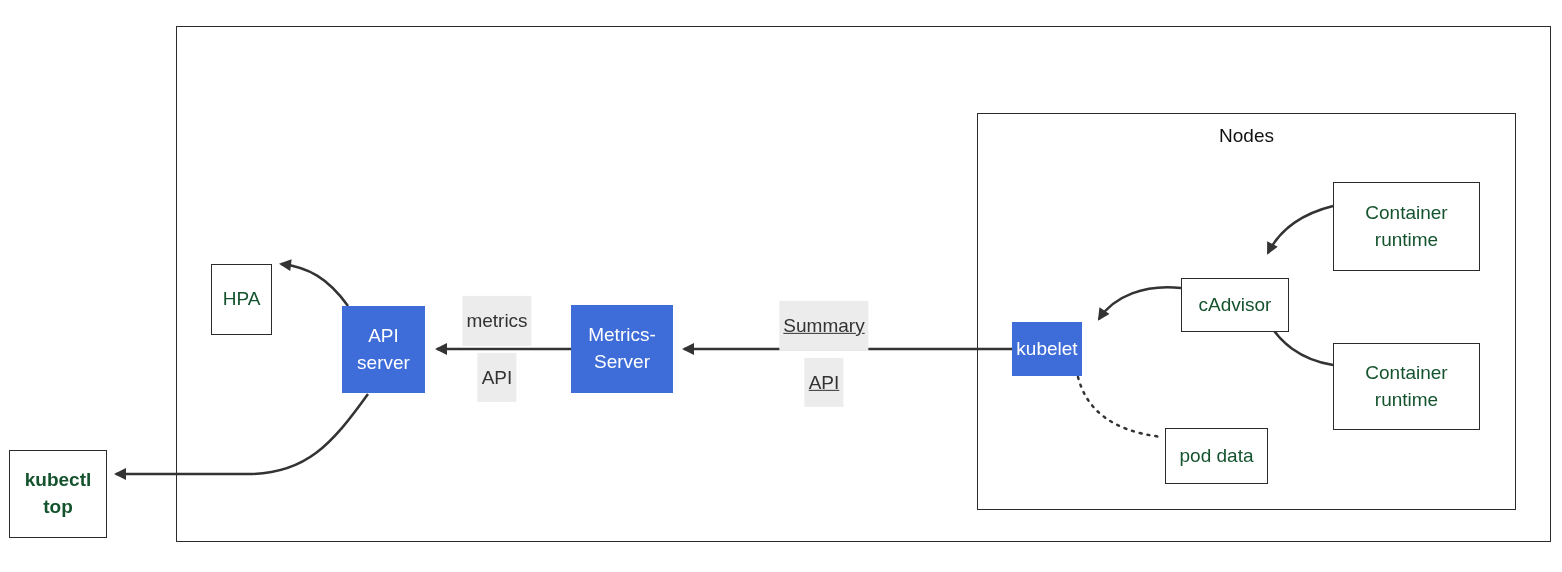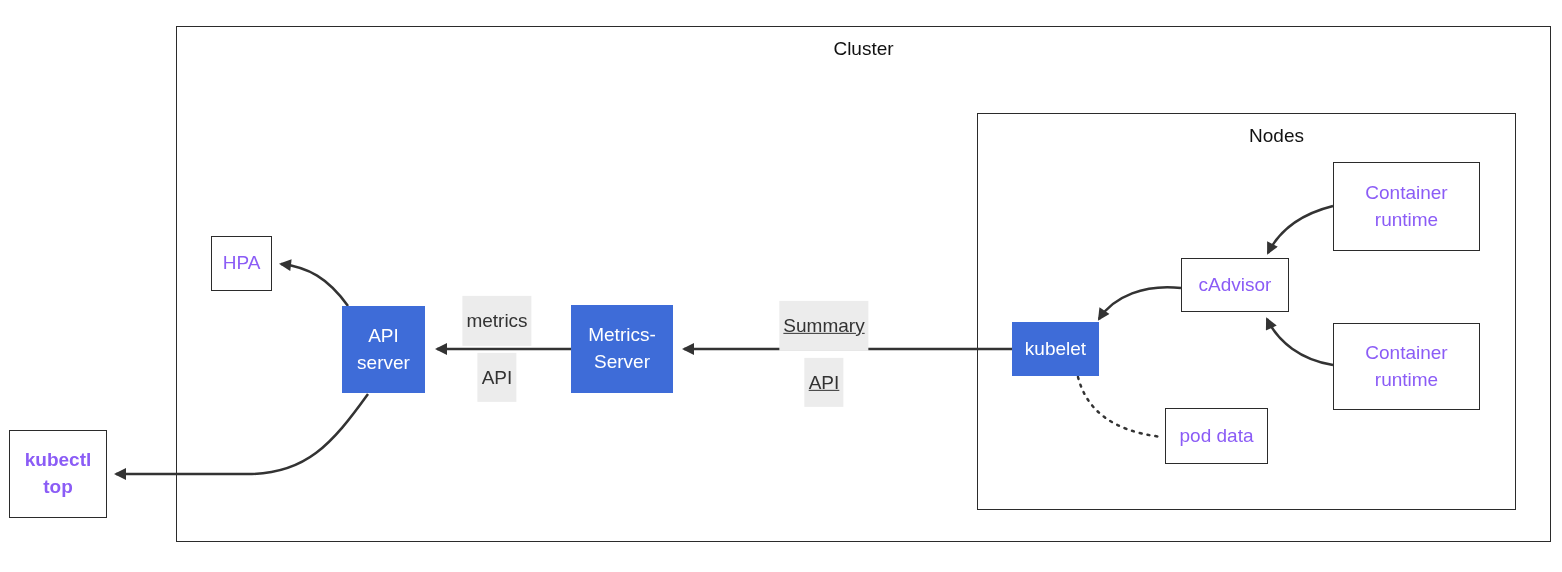--- a/index.html
+++ b/index.html
@@ -43,21 +43,22 @@
     align-items: center;
     justify-content: center;
     text-align: center;
     font-size: 19px;
     line-height: 1.42;
     white-space: pre-line;
   }
   .node.plain {
     background: #ffffff;
     border: 1.5px solid #2b2b2b;
-    color: #8b5cf6;
+    color: #14532d;
+    margin-top: 20px;
   }
   .node.accent {
     background: #3e6cd8;
     border: none;
     color: #ffffff;
   }
   .edge-label {
     position: absolute;
     transform: translate(-50%, -50%);
     display: flex;
@@ -72,24 +73,23 @@
     padding: 12px 4px;
     line-height: 1.35;
   }
 </style>
 </head>
 <body>
 
 <div class="canvas">
 
   <div class="group-box" style="left:176px; top:26px; width:1375px; height:516px;"></div>
-  <div class="group-title" style="left:176px; top:38px; width:1375px;">Cluster</div>
 
   <div class="group-box" style="left:977px; top:113px; width:539px; height:397px;"></div>
-  <div class="group-title" style="left:977px; top:125px; width:539px;padding-left:30px;">Nodes</div>
+  <div class="group-title" style="left:977px; top:125px; width:539px;">Nodes</div>
 
   <svg class="edges-layer" viewBox="0 0 1562 572" xmlns="http://www.w3.org/2000/svg">
     <defs>
       <marker id="arrow" markerUnits="userSpaceOnUse" markerWidth="14" markerHeight="12" viewBox="0 0 12 12" refX="10" refY="6" orient="auto-start-reverse">
         <path d="M 0 0 L 12 6 L 0 12 z" fill="#333333"></path>
       </marker>
     </defs>
 
     <path d="M 571 349 L 437 349" fill="none" stroke="#333333" stroke-width="2.5" marker-end="url(#arrow)"></path>
 
@@ -101,29 +101,29 @@
 
     <path d="M 1333 206 C 1301 214, 1279 231, 1268 253" fill="none" stroke="#333333" stroke-width="2.5" marker-end="url(#arrow)"></path>
 
     <path d="M 1333 365 C 1301 360, 1278 342, 1267 319" fill="none" stroke="#333333" stroke-width="2.5" marker-end="url(#arrow)"></path>
 
     <path d="M 1181 288 C 1145 284, 1114 296, 1099 319" fill="none" stroke="#333333" stroke-width="2.5" marker-end="url(#arrow)"></path>
 
     <path d="M 1078 377 C 1086 408, 1110 431, 1162 437" fill="none" stroke="#333333" stroke-width="2.5" stroke-dasharray="2 6" stroke-linecap="round"></path>
   </svg>
 
-  <div class="node plain" style="left:211px; top:236px; width:61px; height:55px;">HPA</div>
+  <div class="node plain" style="left:211px; top:244px; width:61px; height:71px;">HPA</div>
 
   <div class="node accent" style="left:342px; top:306px; width:83px; height:87px;">API
 server</div>
 
   <div class="node accent" style="left:571px; top:305px; width:102px; height:88px;">Metrics-
 Server</div>
 
-  <div class="node accent" style="left:1012px; top:322px; width:87px; height:54px;">kubelet</div>
+  <div class="node accent" style="left:1012px; top:322px; width:70px; height:54px;">kubelet</div>
 
   <div class="node plain" style="left:1181px; top:258px; width:108px; height:54px;">cAdvisor</div>
 
   <div class="node plain" style="left:1165px; top:408px; width:103px; height:56px;text-align:center;">pod data</div>
 
   <div class="node plain" style="left:1333px; top:162px; width:147px; height:89px;">Container
 runtime</div>
 
   <div class="node plain" style="left:1333px; top:323px; width:147px; height:87px;">Container
 runtime</div>

